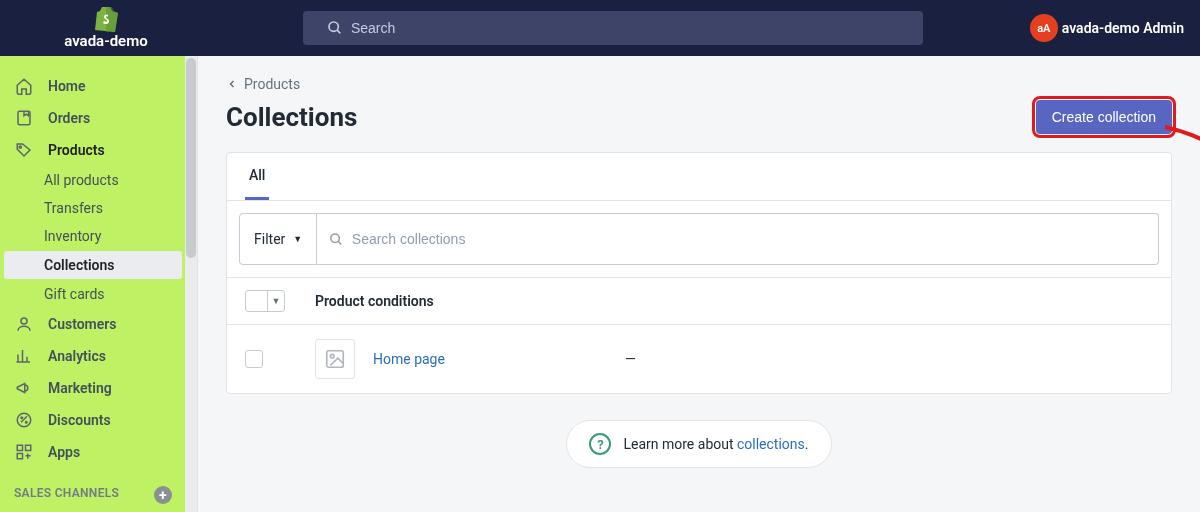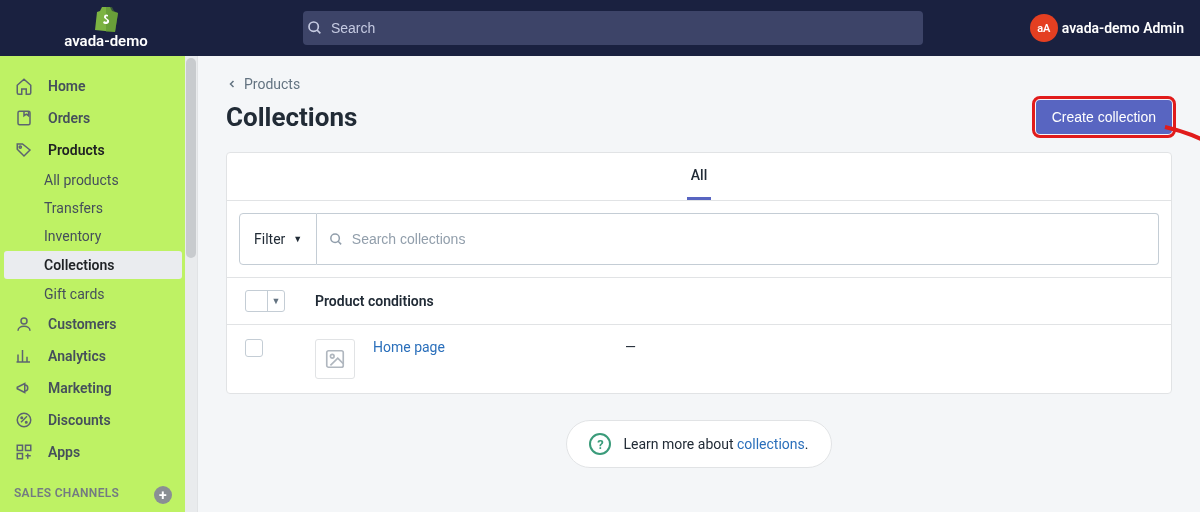--- a/index.html
+++ b/index.html
@@ -4,21 +4,21 @@
 <style>
   * { box-sizing: border-box; margin: 0; padding: 0; }
   body { font-family: -apple-system, BlinkMacSystemFont, "Segoe UI", Roboto, sans-serif; font-size: 14px; color: #212b36; background: #f4f6f8; width: 1200px; height: 512px; overflow: hidden; }
 
   
   .topbar { height: 56px; background: #1a2140; color: #fff; display: flex; align-items: center; padding: 0 16px; gap: 16px; }
   .logo-wrap { display: flex; align-items: center; min-width: 180px; flex-direction: column; }
   .logo-bag { width: 24px; height: 26px; }
   .logo-text { font-weight: 600; font-size: 15px; }
   .search-wrap { flex: 1; display: flex; justify-content: center; }
-  .search-box { width: 620px; height: 34px; background: #3d4468; border-radius: 4px; display: flex; align-items: center; padding: 0 4px; gap: 8px; color: #c6cbe2; }
+  .search-box { width: 620px; height: 34px; background: #3d4468; border-radius: 4px; display: flex; align-items: center; padding: 0 24px; gap: 8px; color: #c6cbe2; }
   .search-box input { background: transparent; border: none; outline: none; color: #fff; font-size: 14px; flex: 1; }
   .search-box input::placeholder { color: #c6cbe2; }
   .user-wrap { display: flex; align-items: center; gap: 4px; }
   .avatar { width: 28px; height: 28px; border-radius: 50%; background: #e43f21; color: #fff; display: flex; align-items: center; justify-content: center; font-size: 11px; font-weight: 600; }
   .user-name { font-weight: 600; font-size: 14px; }
 
   
   .body { display: flex; height: calc(512px - 56px); }
   .sidebar-outer { width: 198px; background: #bef264; border-right: 1px solid #e1e3e5; position: relative; }
   .scrollbar-fake { position: absolute; right: 0; top: 0; width: 12px; height: 100%; background: #e9ebed; }
@@ -32,36 +32,36 @@
   .nav-section-header { display: flex; align-items: flex-start; justify-content: space-between; padding: 18px 14px 6px 14px; font-size: 12px; font-weight: 600; color: #737a82; letter-spacing: .3px; }
   .plus-circle { width: 18px; height: 18px; border-radius: 50%; background: #8a8f94; color: #fff; display: flex; align-items: center; justify-content: center; font-size: 14px; font-weight: 700; }
 
   
   .main { flex: 1; padding: 20px 28px; overflow: auto; position: relative; }
   .breadcrumb { display: flex; align-items: center; gap: 6px; color: #637381; font-size: 14px; margin-bottom: 8px; cursor: pointer; }
   .page-head { display: flex; align-items: center; justify-content: space-between; margin-bottom: 18px; }
   .page-title { font-size: 26px; font-weight: 700; color: #212b36; }
   .btn-primary { background: #5865c1; color: #fff; border: none; padding: 9px 16px; border-radius: 4px; font-size: 14px; cursor: pointer; position: relative; outline: 3px solid #e11b1b; outline-offset: 1px; }
   .card { background: #fff; border: 1px solid #e1e3e5; border-radius: 4px; }
-  .tabs { display: flex; border-bottom: 1px solid #e1e3e5; padding: 0 18px; justify-content: center; }
+  .tabs { display: flex; border-bottom: 1px solid #e1e3e5; padding: 0 18px; }
   .tab { padding: 14px 4px; font-size: 14px; color: #637381; cursor: pointer; }
   .tab.active { color: #212b36; border-bottom: 3px solid #5865c1; font-weight: 500; }
   .toolbar { display: flex; padding: 12px; gap: 0; }
   .filter-btn { display: flex; align-items: center; gap: 8px; padding: 8px 14px; border: 1px solid #c4cdd5; border-radius: 4px 0 0 4px; background: #fff; cursor: pointer; font-size: 14px; }
   .tool-search { flex: 1; display: flex; align-items: center; gap: 8px; border: 1px solid #c4cdd5; border-left: none; border-radius: 0 4px 4px 0; padding: 8px 12px; }
   .tool-search input { border: none; outline: none; height: 34px; width: 100%; font-size: 14px; }
   .tool-search input::placeholder { color: #919eab; }
   .table-head { display: flex; align-items: center; padding: 12px 18px; border-top: 1px solid #e1e3e5; border-bottom: 1px solid #e1e3e5; font-weight: 600; font-size: 14px; }
   .th-check { width: 70px; display:flex; align-items:center; }
   .th-title { width: 310px; padding-left: 44px; }
   .th-cond { flex: 1; }
   .check-combo { display:flex; align-items:center; border:1px solid #c4cdd5; border-radius:3px; height:22px; }
   .check-combo .box { width:22px; height:22px; border-right:1px solid #c4cdd5; }
   .check-combo .caret { width:16px; display:flex; align-items:center; justify-content:center; color:#637381; font-size:9px; }
-  .row { display: flex; padding: 14px 18px; }
+  .row { display: flex; align-items: center; padding: 14px 18px; }
   .row .chk { width: 70px; }
   .row .chk-box { width:18px; height:18px; border:1px solid #c4cdd5; border-radius:3px; }
   .img-ph { width: 40px; height: 40px; border: 1px solid #e1e3e5; border-radius: 3px; display: flex; align-items: center; justify-content: center; color: #b0b7bf; }
   .row-title { width: 270px; padding-left: 18px; }
   .row-title a { color: #2a6fbb; text-decoration: none; }
   .row-cond { flex: 1; color: #212b36; }
   .learn-box { margin: 26px auto 0; width: fit-content; border: 1px solid #e1e3e5; border-radius: 999px; background: #fff; padding: 12px 22px; display: flex; align-items: center; gap: 12px; font-size: 14px; color: #212b36; }
   .learn-box .qicon { width: 22px; height: 22px; border: 2px solid #3a9b7a; border-radius: 50%; color: #3a9b7a; display: flex; align-items: center; justify-content: center; font-weight: 700; font-size: 13px; }
   .learn-box a { color: #2a6fbb; text-decoration: none; }
 

